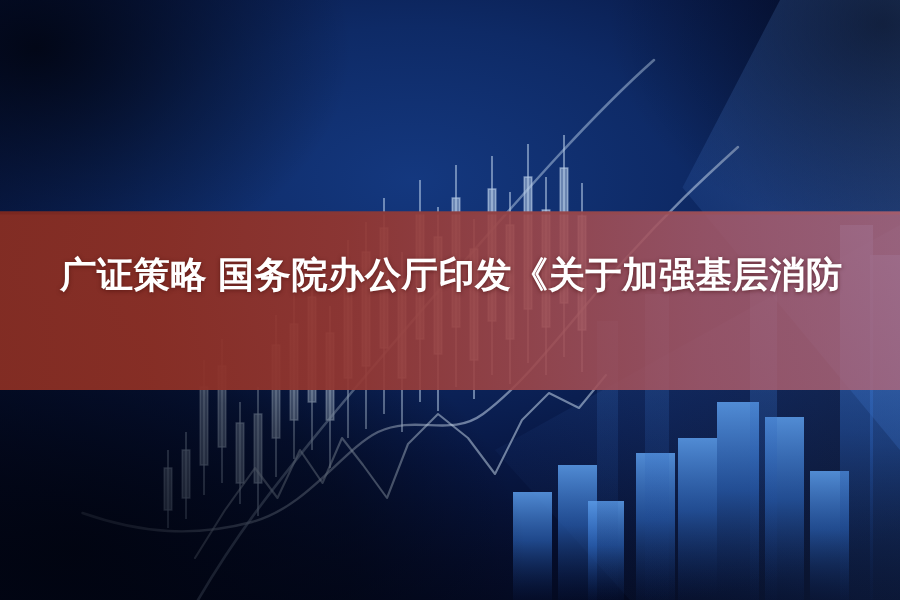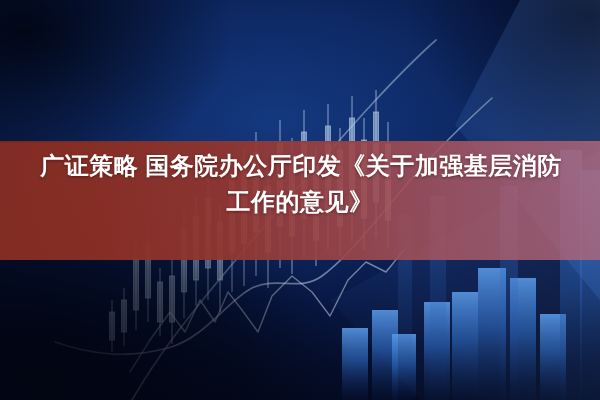--- a/index.html
+++ b/index.html
@@ -212,16 +212,15 @@
     </svg>
   </div>
 
   <div class="layer" id="bg-vignette"></div>
 
   <div id="banner"></div>
   <div id="banner-top-edge"></div>
 
   <div id="title-wrap">
     <div class="title-line" id="title-line-1">广证策略 国务院办公厅印发《关于加强基层消防</div>
-    <div class="title-line" id="title-line-2">工作的意见》</div>
   </div>
 
 </div>
 
 </body></html>

